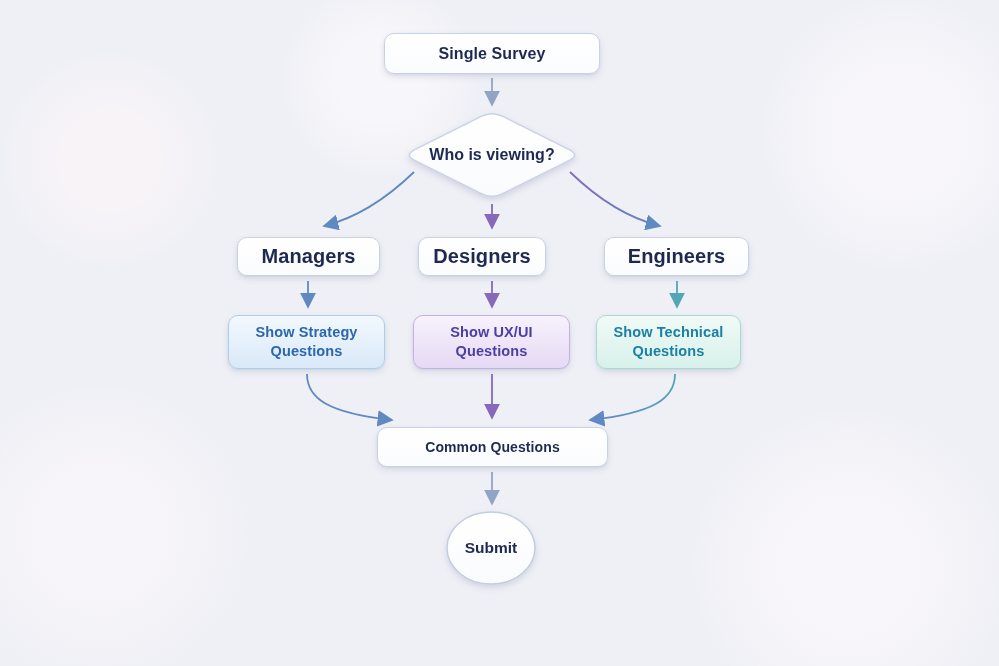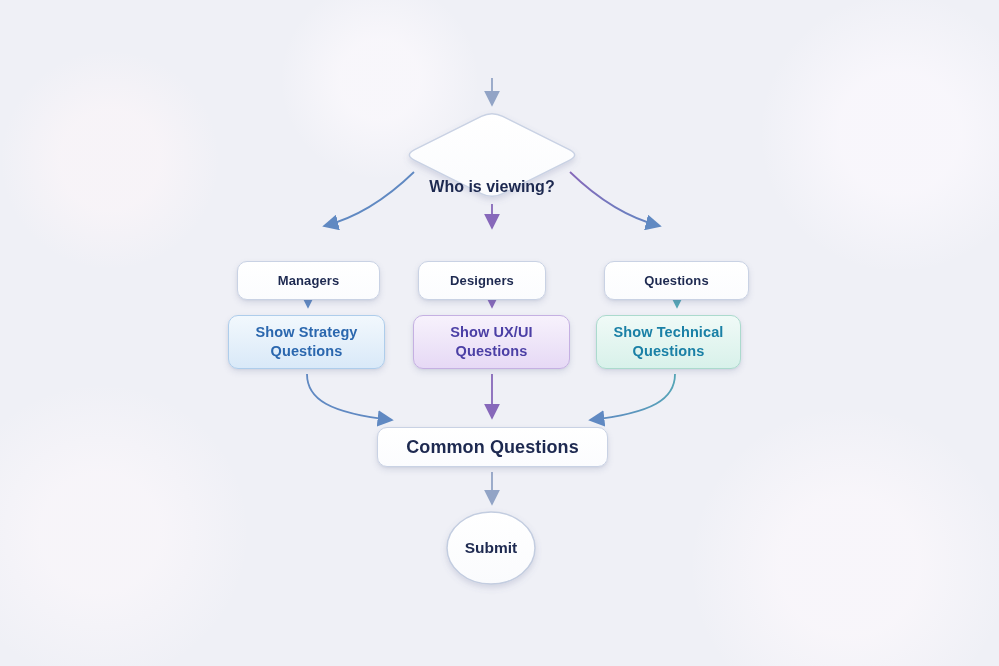--- a/index.html
+++ b/index.html
@@ -28,21 +28,21 @@
     text-align: center;
     background: linear-gradient(180deg, #ffffff 0%, #fbfcfe 100%);
     border: 1.5px solid #c9d2e4;
     border-radius: 10px;
     color: #1d2950;
     font-weight: 700;
     letter-spacing: 0.1px;
     box-shadow: 0 3px 6px rgba(96,108,148,0.16), 0 1px 2px rgba(96,108,148,0.10);
   }
   .node-start    { left: 384px; top: 33px;  width: 216px; height: 41px; font-size: 16px; }
-  .node-role     { top: 237px; height: 39px; font-size: 13px; margin-top: 24px; }
+  .node-role     { top: 237px; height: 39px; font-size: 20px; }
   .node-managers { left: 237px; width: 143px; }
   .node-designers{ left: 418px; width: 128px; }
   .node-engineers{ left: 604px; width: 145px; }
 
   .node-question { top: 315px; height: 54px; font-size: 14.5px; line-height: 1.3;
                    padding: 4px 14px; font-weight: 700; }
   .node-strategy {
     left: 228px; width: 157px;
     background: linear-gradient(180deg, #f2f8fd 0%, #d9e9f8 100%);
     border-color: #aecdeb; color: #2b67ae;
@@ -51,26 +51,26 @@
     left: 413px; width: 157px;
     background: linear-gradient(180deg, #f7f2fc 0%, #e6d9f5 100%);
     border-color: #c5b0e2; color: #4b3fa5;
   }
   .node-technical {
     left: 596px; width: 145px;
     background: linear-gradient(180deg, #f0faf7 0%, #d8f1ea 100%);
     border-color: #abdacd; color: #1a80a6;
   }
 
-  .node-common { left: 377px; top: 427px; width: 231px; height: 40px; font-size: 18px; text-align: right; }
+  .node-common { left: 377px; top: 427px; width: 231px; height: 40px; font-size: 14px; text-align: right; }
 
   .label-decision {
     position: absolute; left: 404px; top: 139px; width: 176px; height: 32px;
     display: flex; align-items: center; justify-content: center;
-    color: #1d2950; font-size: 16px; font-weight: 700; margin-top: 32px;
+    color: #1d2950; font-size: 16px; font-weight: 700;
   }
   .label-submit {
     position: absolute; left: 448px; top: 531px; width: 86px; height: 34px;
     display: flex; align-items: center; justify-content: center;
     color: #1d2950; font-size: 15.5px; font-weight: 700; text-align: right;
   }
 </style>
 </head>
 <body>
 
@@ -118,33 +118,36 @@
     <path d="M492 374 L492 418" stroke="#8768ba" stroke-width="1.8" fill="none" marker-end="url(#ah-purple)"></path>
     <path d="M675 374 C 675 399, 653 413, 590 420" stroke="url(#grad-teal-blue)" stroke-width="1.8" fill="none" marker-end="url(#ah-blue)"></path>
     <path d="M492 472 L492 504" stroke="#92a4c6" stroke-width="1.8" fill="none" marker-end="url(#ah-gray)"></path>
 
     <path d="M414.7 149.6 L481.3 116.4 Q492 111 502.7 116.4 L569.3 149.6 Q580 155 569.3 160.4
              L502.7 193.6 Q492 199 481.3 193.6 L414.7 160.4 Q404 155 414.7 149.6 Z" fill="url(#grad-white)" stroke="#c9d2e4" stroke-width="1.5" filter="url(#soft-shadow)"></path>
 
     <ellipse cx="491" cy="548" rx="44" ry="36" fill="url(#grad-white)" stroke="#c3cde0" stroke-width="1.5" filter="url(#soft-shadow)"></ellipse>
   </svg>
 
+  <div class="node node-start">
+    <span>Single Survey</span>
+  </div>
 
   <div class="label-decision">
     <span>Who is viewing?</span>
   </div>
 
   <div class="node node-role node-managers">
     <span>Managers</span>
   </div>
   <div class="node node-role node-designers">
     <span>Designers</span>
   </div>
   <div class="node node-role node-engineers">
-    <span>Questions</span>
+    <span>Engineers</span>
   </div>
 
   <div class="node node-question node-uxui">
     <span>Show UX/UI Questions</span>
   </div>
   <div class="node node-question node-strategy">
     <span>Show Strategy Questions</span>
   </div>
   <div class="node node-question node-technical">
     <span>Show Technical Questions</span>

